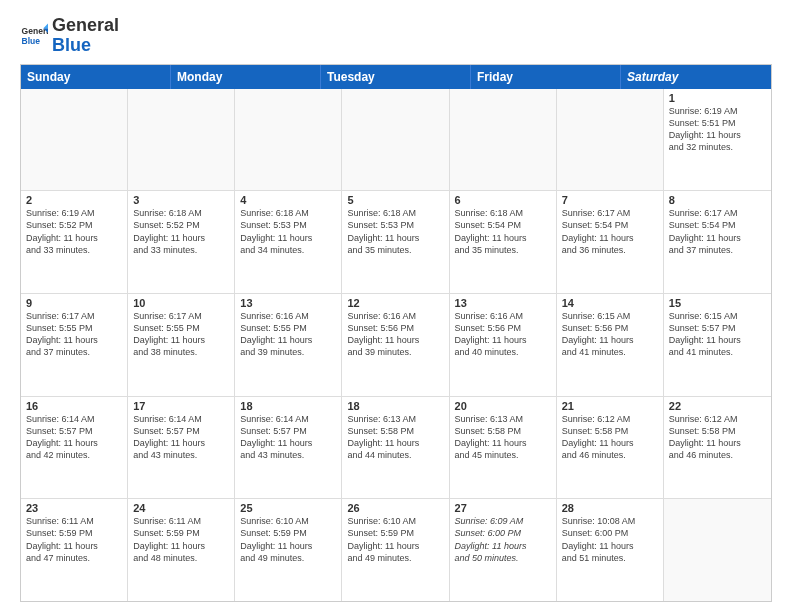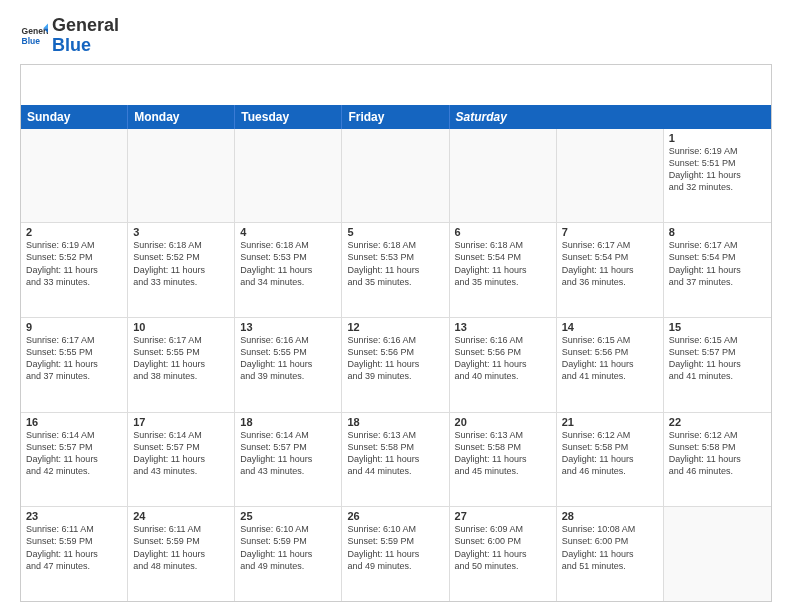--- a/index.html
+++ b/index.html
@@ -52,23 +52,22 @@
       color: #555;
     }
     .calendar {
       border: 1px solid #ccc;
       flex: 1;
       display: flex;
       flex-direction: column;
     }
     .cal-header-row {
       display: grid;
-      grid-template-columns: repeat(7, 1fr);
+      grid-template-columns: repeat(5, 1fr);
       background: #1565c0;
-      margin-top: 40px;
     }
     .cal-header-cell {
       color: #fff;
       font-size: 12px;
       font-weight: bold;
       padding: 5px 6px;
       border-right: 1px solid #3a7bd5;
     }
     .cal-header-cell:last-child { border-right: none; font-style: italic; }
     .cal-body {
@@ -333,21 +332,21 @@
           </div>
           <div class="cal-cell">
             <span class="day-num">26</span>
             <div class="cell-info" style="white-space: pre-line;">Sunrise: 6:10 AM
 Sunset: 5:59 PM
 Daylight: 11 hours
 and 49 minutes.</div>
           </div>
           <div class="cal-cell">
             <span class="day-num">27</span>
-            <div class="cell-info" style="white-space: pre-line;">Sunrise: 6:09 AM
+            <div class="cell-info" style="white-space: pre-line; font-style: italic;">Sunrise: 6:09 AM
 Sunset: 6:00 PM
 Daylight: 11 hours
 and 50 minutes.</div>
           </div>
           <div class="cal-cell">
             <span class="day-num">28</span>
             <div class="cell-info" style="white-space: pre-line;">Sunrise: 10:08 AM
 Sunset: 6:00 PM
 Daylight: 11 hours
 and 51 minutes.</div>

